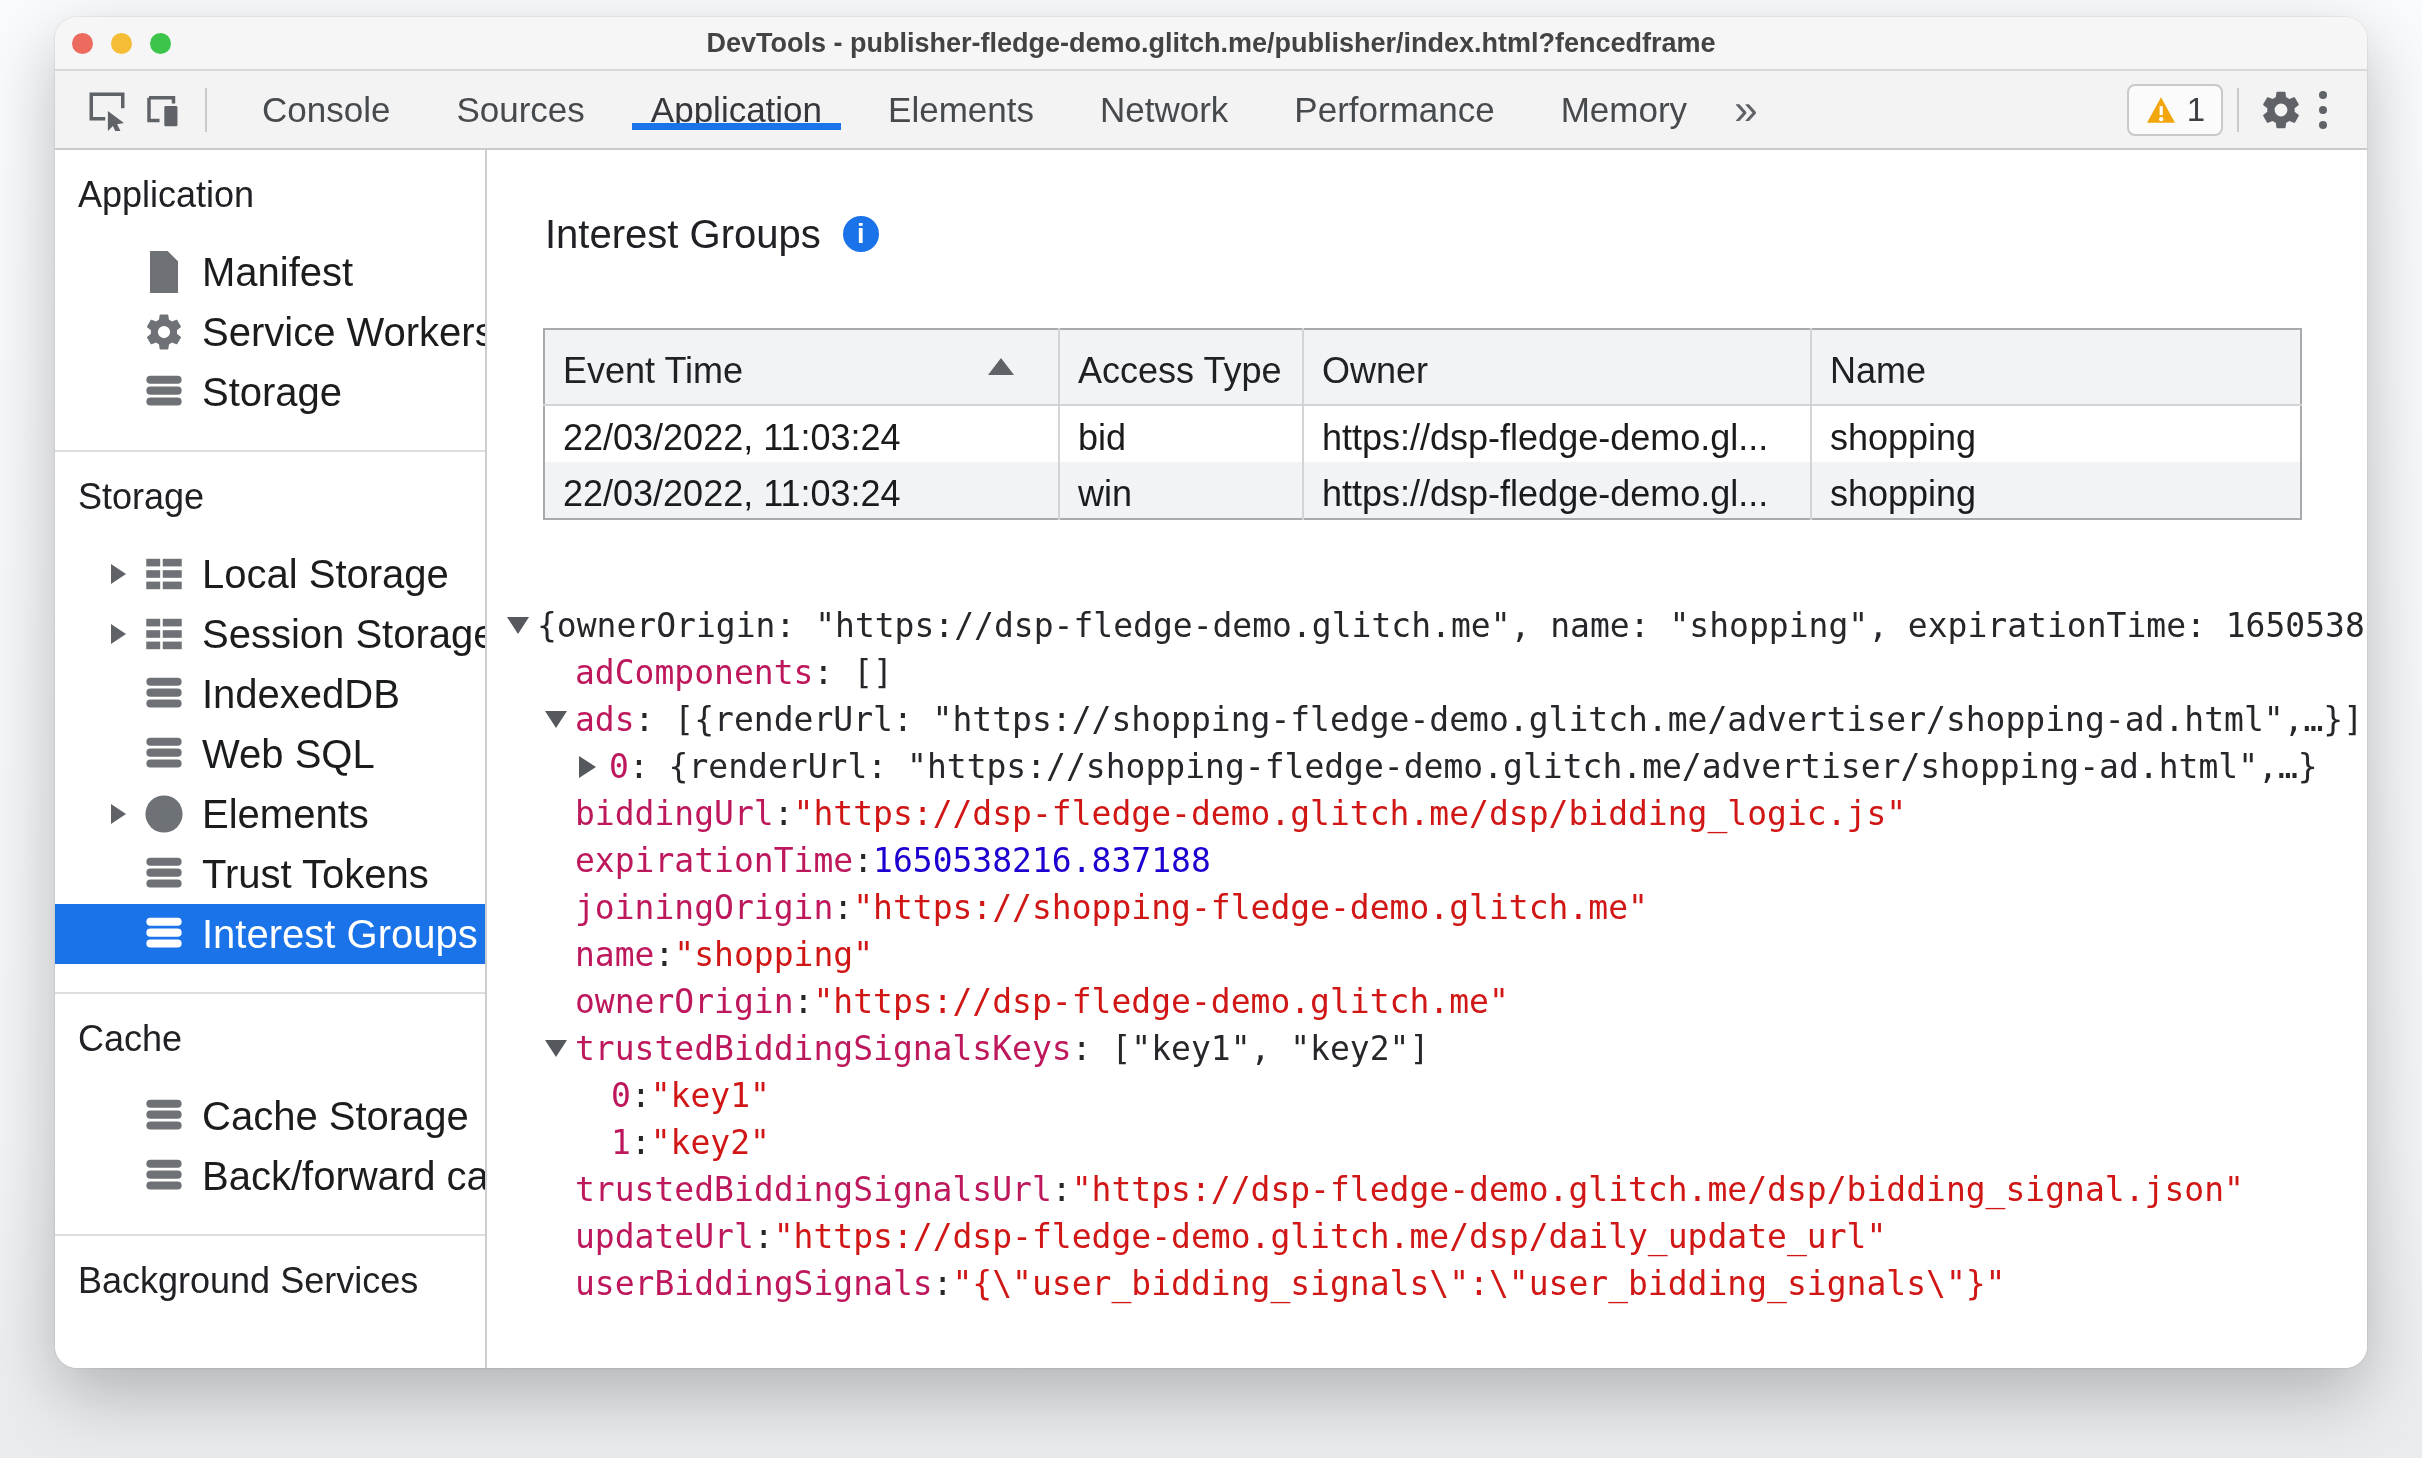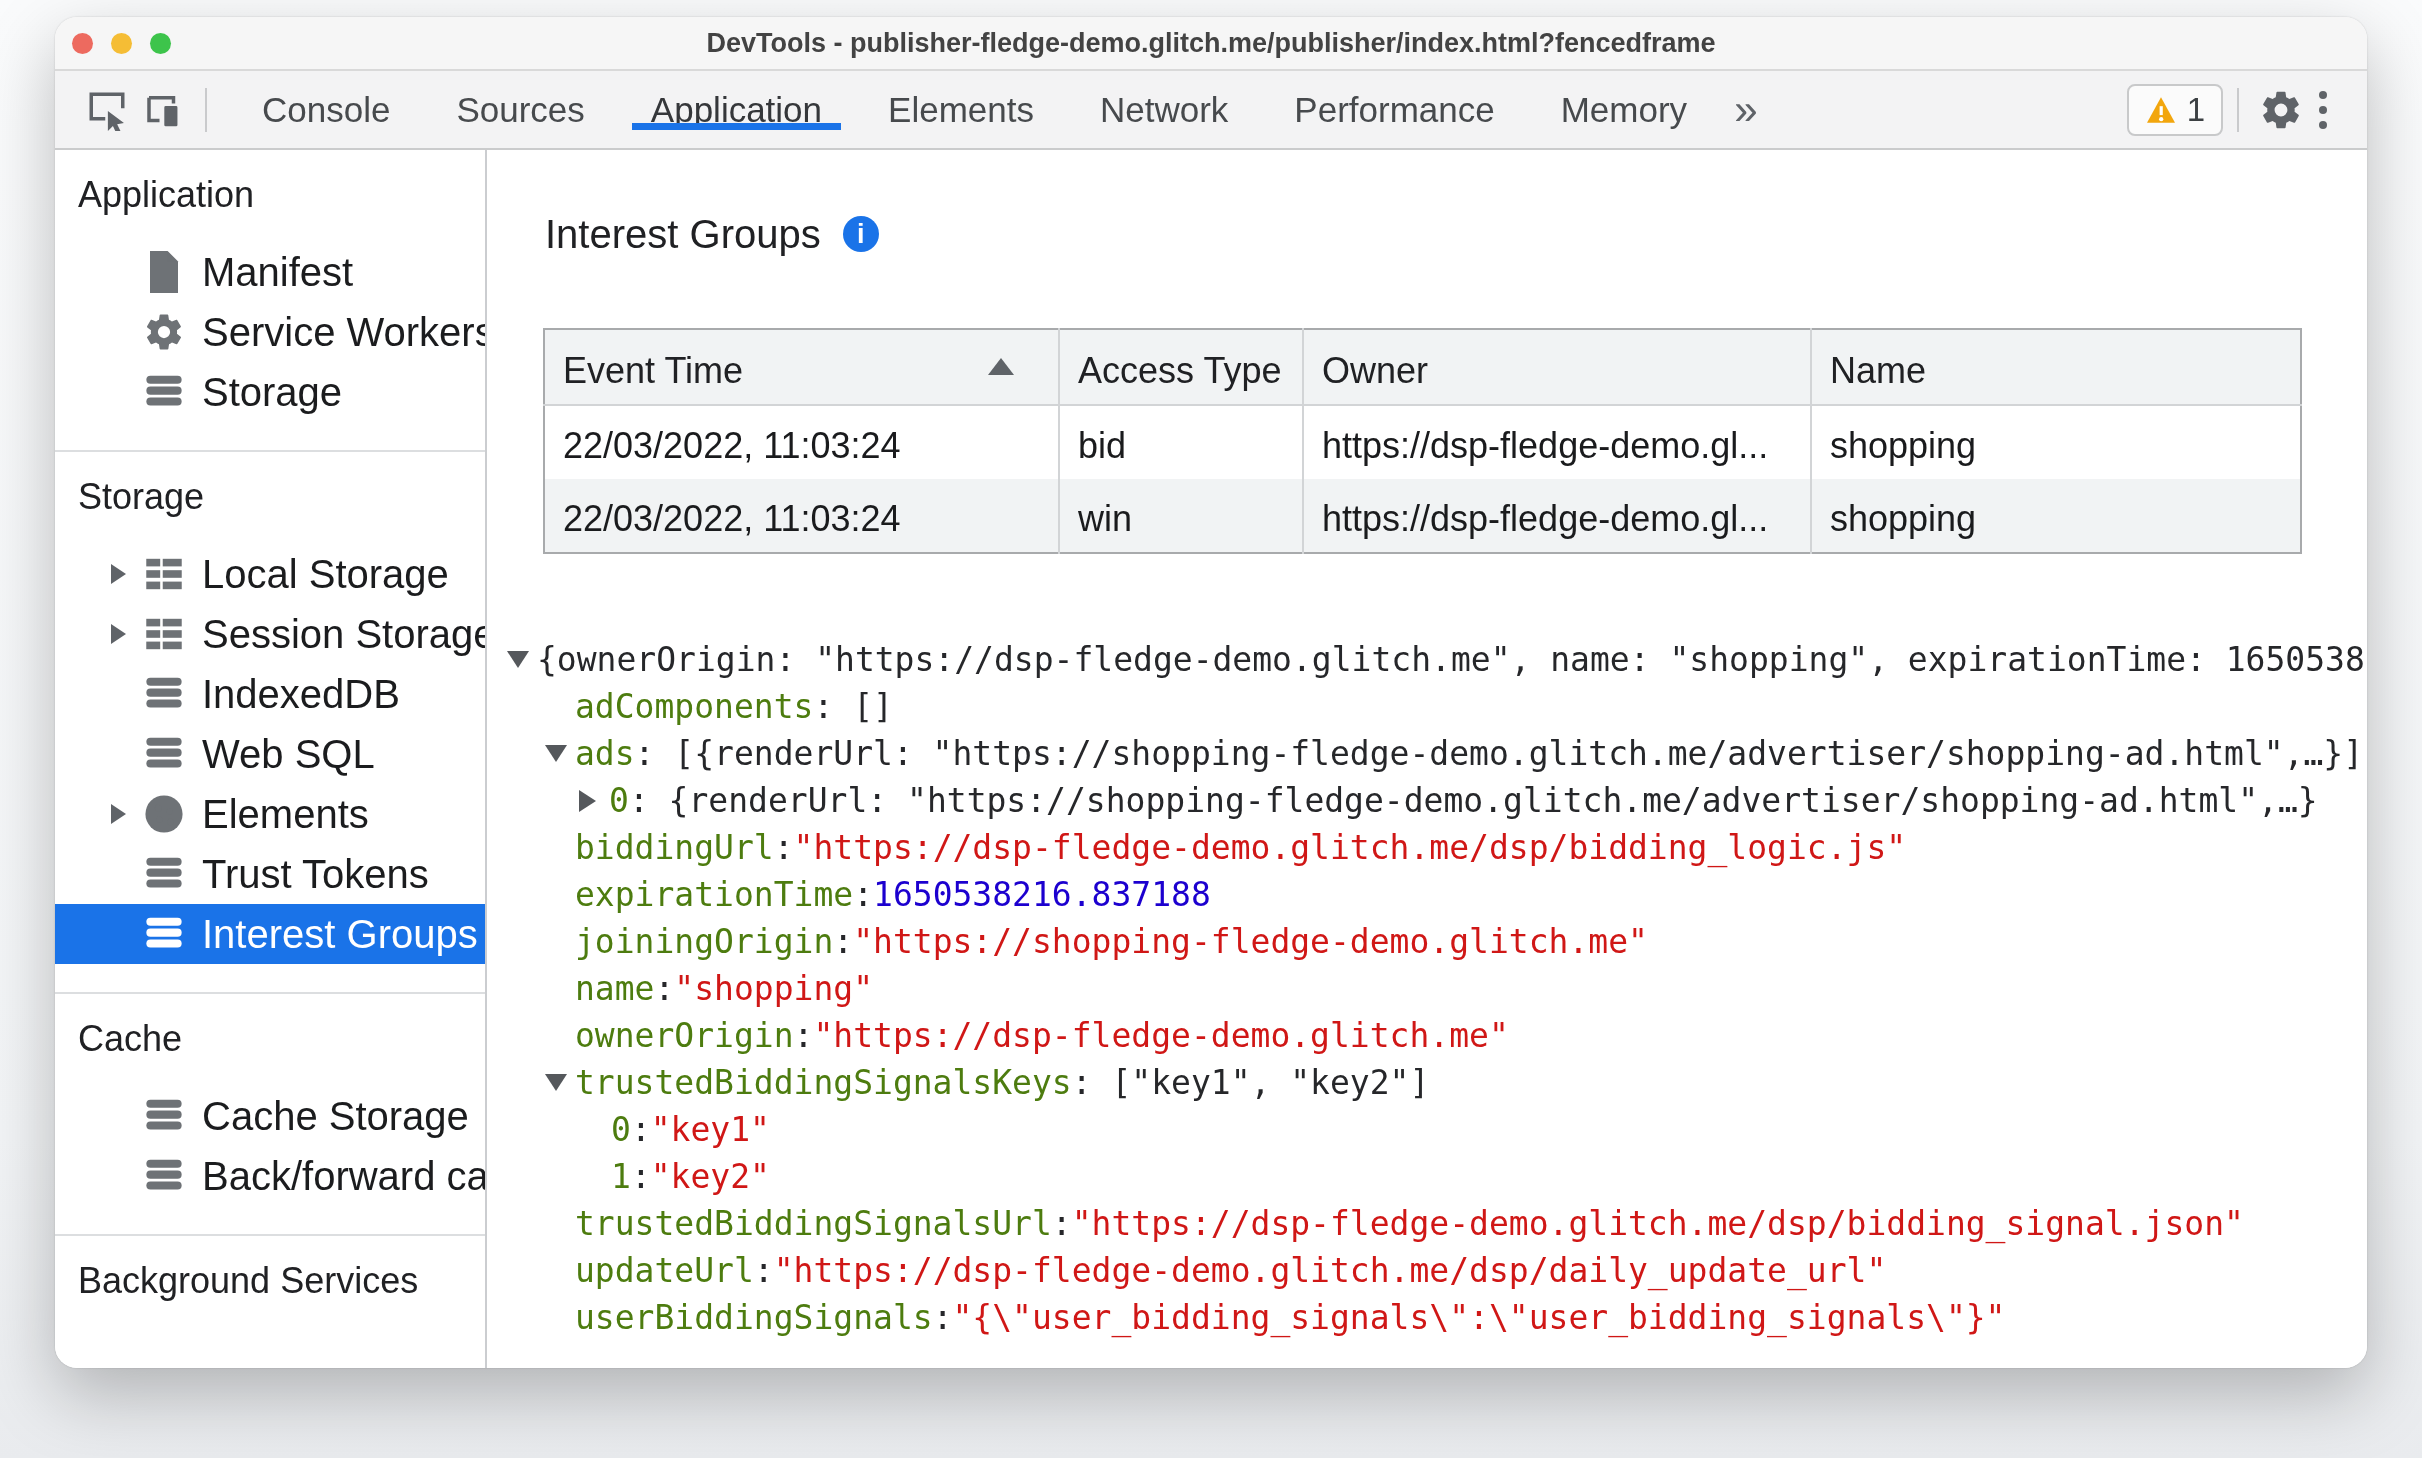--- a/index.html
+++ b/index.html
@@ -61,41 +61,41 @@
     font-size:40px; color:#202124; line-height:48px; }
   .info-badge { width:36px; height:36px; border-radius:50%; background:#1a73e8; color:#fff; flex:none;
     display:flex; align-items:center; justify-content:center; font-size:27px; font-weight:bold; }
 
   table.datagrid { margin:70px 0 0 56px; border-collapse:collapse; table-layout:fixed; width:1757px;
     font-size:36px; color:#1a1b1d; }
   .datagrid th, .datagrid td { border-right:2px solid #d2d4d6; text-align:left; font-weight:400;
     padding:7px 14px 0 18px; overflow:hidden; white-space:nowrap; }
   .datagrid th:last-child, .datagrid td:last-child { border-right:none; }
   .datagrid thead th { background:#f1f3f4; height:76px; border-bottom:2px solid #d2d4d6; position:relative; color:#202124; }
-  .datagrid tbody td { height:74px; }
+  .datagrid tbody td { height:57px; }
   .datagrid tbody tr.alt { background:#f1f3f4; }
   .datagrid { border:2px solid #a8aaac; }
   .sort-arrow { position:absolute; right:44px; top:50%; margin-top:-9px; width:0; height:0;
     border-left:13px solid transparent; border-right:13px solid transparent; border-bottom:17px solid #5f6368; }
 
   
   .tree { margin-top:82px; font-family:"DejaVu Sans Mono", monospace; font-size:33px; line-height:47px;
     white-space:nowrap; }
   .tline { height:47px; display:flex; align-items:center; }
   .ind0  { padding-left:20px; }
   .ind1  { padding-left:88px; }
   .ind1a { padding-left:58px; }
   .ind2a { padding-left:92px; }
   .ind2  { padding-left:124px; }
   .arr { width:30px; flex:none; display:flex; align-items:center; }
   .arr.down::before { content:""; width:0; height:0; border-top:17px solid #55585c;
     border-left:11px solid transparent; border-right:11px solid transparent; }
   .arr.right::before { content:""; width:0; height:0; border-left:17px solid #55585c;
     border-top:11px solid transparent; border-bottom:11px solid transparent; }
-  .k { color:#4d7c0f; } .s { color:#d01716; } .n { color:#1c00cf; } .p { color:#26272a; }
+  .k { color:#be185d; } .s { color:#d01716; } .n { color:#1c00cf; } .p { color:#26272a; }
 </style>
 </head>
 <body>
 
 <div class="window">
 
   <div class="titlebar">
     <div class="traffic">
       <span class="dot red"></span>
       <span class="dot yellow"></span>

